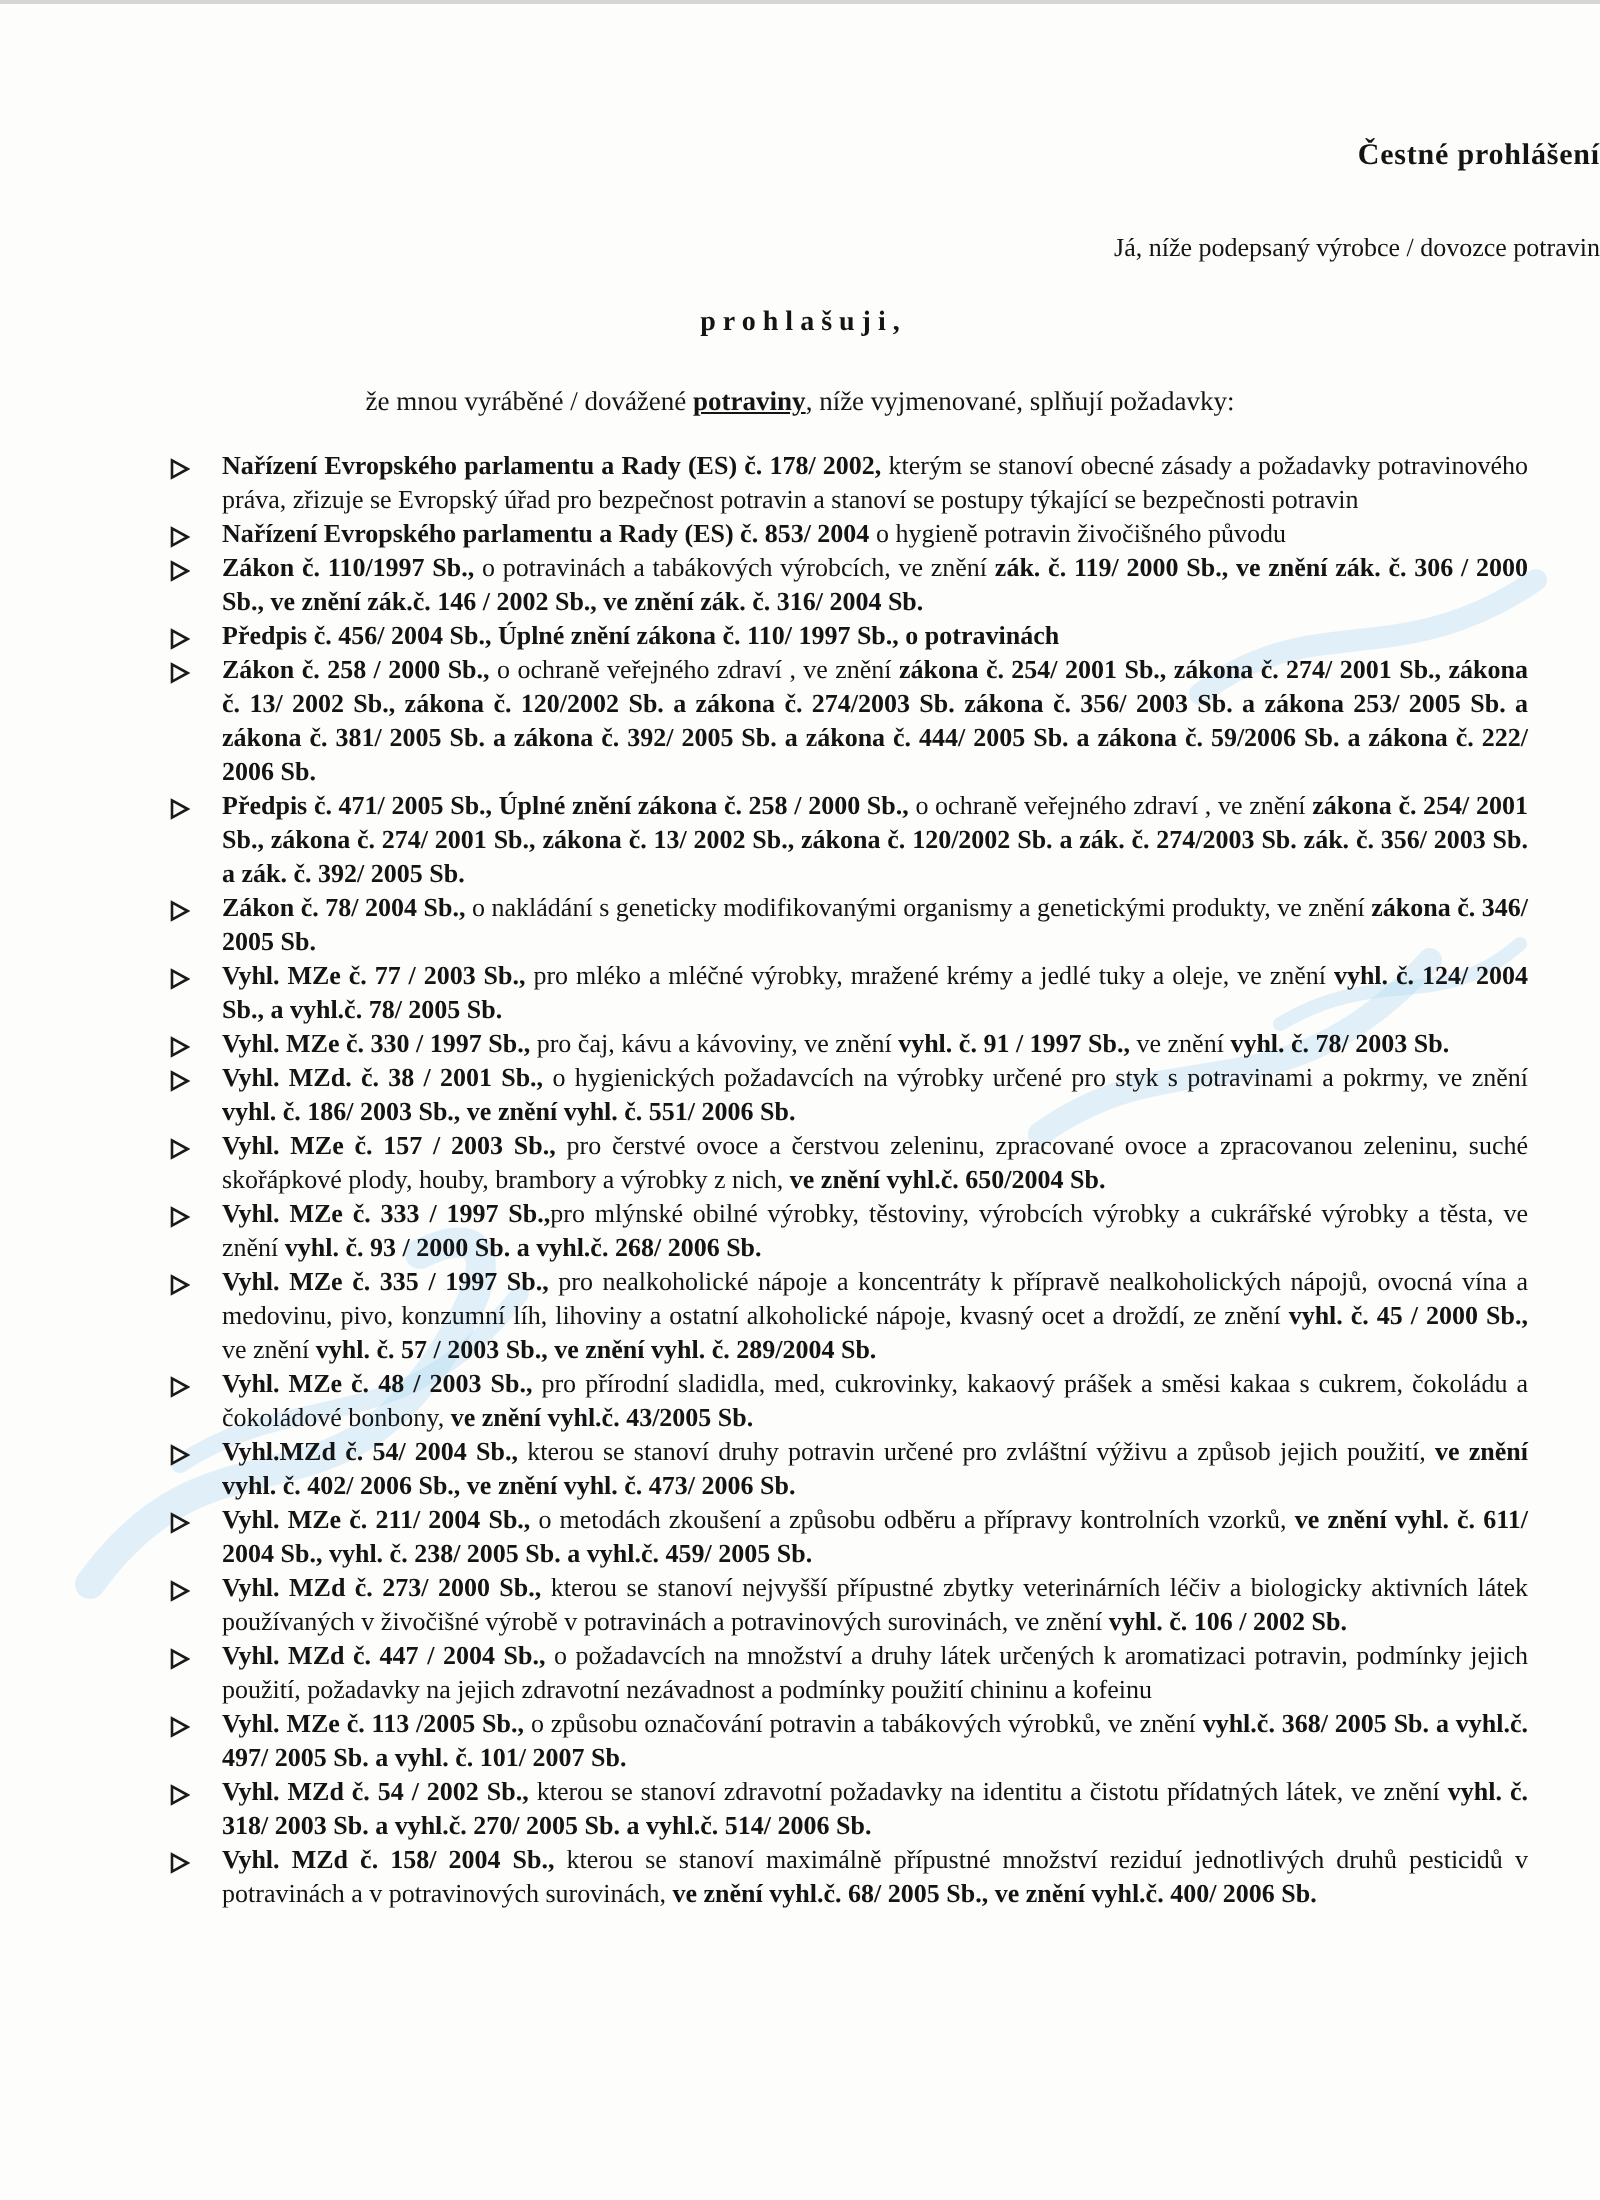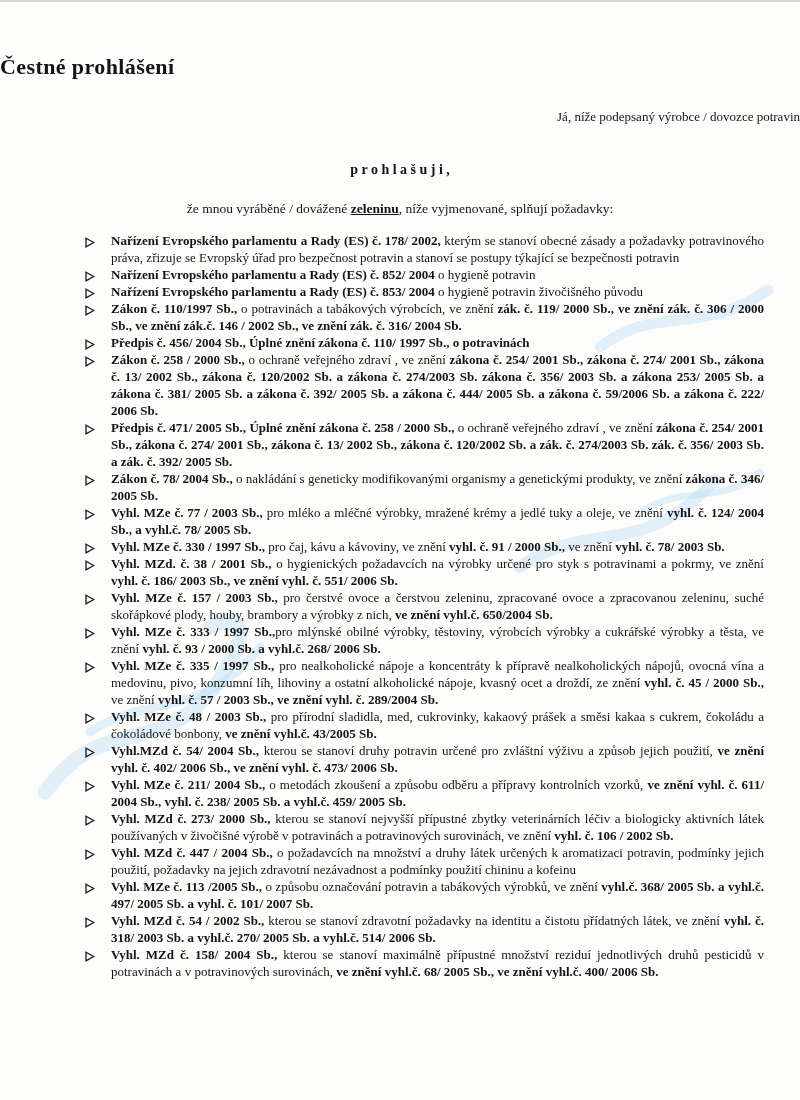--- a/index.html
+++ b/index.html
@@ -12,36 +12,36 @@
     overflow:hidden;
     border-top:2px solid #d6d6d4;
     box-sizing:border-box;
   }
   .watermark {
     position:absolute; inset:0; z-index:0;
     pointer-events:none;
   }
   .content { position:relative; z-index:1; }
   .title {
-    text-align:left;
+    text-align:right;
     font-weight:bold;
-    font-size:22px;
-    padding-top:52px;
+    font-size:15px;
+    padding-top:68px;
     letter-spacing:0.4px;
   }
   .intro1 {
     text-align:right;
     font-size:13px;
     margin-top:29px;
   }
   .declare {
     text-align:center;
     font-weight:bold;
     font-size:14px;
-    margin-top:37px;
+    margin-top:22px;
   }
   .intro2 {
     text-align:center;
     font-size:13.5px;
     margin-top:23px;
   }
   .list {
     margin-top:15px;
     padding:0 36px 0 85px;
   }
@@ -73,29 +73,26 @@
     </g>
   </svg>
 
   <div class="content">
     <div class="title">Čestné prohlášení</div>
 
     <div class="intro1">Já, níže podepsaný výrobce / dovozce potravin</div>
 
     <div class="declare">p r o h l a š u j i ,</div>
 
-    <div class="intro2"><span>že mnou vyráběné / dovážené </span><span class="b u">zeleninu</span><span>,  níže vyjmenované, splňují požadavky:</span></div>
+    <div class="intro2"><span>že mnou vyráběné / dovážené </span><span class="b u">potraviny</span><span>,  níže vyjmenované, splňují požadavky:</span></div>
 
     <div class="list">
         <div class="item"><span class="bullet"><svg width="10" height="11" viewBox="0 0 10 11">
               <path d="M1 1.2 L8.8 5.5 L1 9.8 Z" fill="#fbfbfa" stroke="#1a1a1a" stroke-width="1.3"></path>
             </svg></span><span class="item-text"><span class="b">Nařízení Evropského parlamentu a Rady (ES) č. 178/ 2002,</span><span> kterým se stanoví obecné zásady a požadavky potravinového práva, zřizuje se Evropský úřad pro bezpečnost potravin a stanoví se postupy týkající se bezpečnosti potravin</span></span></div>
-        <div class="item"><span class="bullet"><svg width="10" height="11" viewBox="0 0 10 11">
-              <path d="M1 1.2 L8.8 5.5 L1 9.8 Z" fill="#fbfbfa" stroke="#1a1a1a" stroke-width="1.3"></path>
-            </svg></span><span class="item-text"><span class="b">Nařízení Evropského parlamentu a Rady (ES) č. 852/ 2004</span><span> o hygieně potravin</span></span></div>
         <div class="item"><span class="bullet"><svg width="10" height="11" viewBox="0 0 10 11">
               <path d="M1 1.2 L8.8 5.5 L1 9.8 Z" fill="#fbfbfa" stroke="#1a1a1a" stroke-width="1.3"></path>
             </svg></span><span class="item-text"><span class="b">Nařízení Evropského parlamentu a Rady (ES) č. 853/ 2004</span><span> o hygieně potravin živočišného původu</span></span></div>
         <div class="item"><span class="bullet"><svg width="10" height="11" viewBox="0 0 10 11">
               <path d="M1 1.2 L8.8 5.5 L1 9.8 Z" fill="#fbfbfa" stroke="#1a1a1a" stroke-width="1.3"></path>
             </svg></span><span class="item-text"><span class="b">Zákon č. 110/1997 Sb.,</span><span> o potravinách a tabákových výrobcích, ve znění </span><span class="b">zák. č. 119/ 2000 Sb., ve znění zák. č. 306 / 2000 Sb., ve znění zák.č. 146 / 2002 Sb., ve znění zák. č. 316/ 2004 Sb.</span></span></div>
         <div class="item"><span class="bullet"><svg width="10" height="11" viewBox="0 0 10 11">
               <path d="M1 1.2 L8.8 5.5 L1 9.8 Z" fill="#fbfbfa" stroke="#1a1a1a" stroke-width="1.3"></path>
             </svg></span><span class="item-text"><span class="b">Předpis č. 456/ 2004 Sb., Úplné znění zákona č. 110/ 1997 Sb., o potravinách</span></span></div>
         <div class="item"><span class="bullet"><svg width="10" height="11" viewBox="0 0 10 11">
@@ -105,21 +102,21 @@
               <path d="M1 1.2 L8.8 5.5 L1 9.8 Z" fill="#fbfbfa" stroke="#1a1a1a" stroke-width="1.3"></path>
             </svg></span><span class="item-text"><span class="b">Předpis č. 471/ 2005 Sb., Úplné znění zákona č. 258 / 2000 Sb.,</span><span> o ochraně veřejného zdraví , ve znění </span><span class="b">zákona č. 254/ 2001 Sb., zákona č. 274/ 2001 Sb., zákona č. 13/ 2002 Sb., zákona č. 120/2002 Sb. a zák. č. 274/2003 Sb. zák. č. 356/ 2003 Sb. a zák. č. 392/ 2005 Sb.</span></span></div>
         <div class="item"><span class="bullet"><svg width="10" height="11" viewBox="0 0 10 11">
               <path d="M1 1.2 L8.8 5.5 L1 9.8 Z" fill="#fbfbfa" stroke="#1a1a1a" stroke-width="1.3"></path>
             </svg></span><span class="item-text"><span class="b">Zákon č. 78/ 2004 Sb.,</span><span> o nakládání s geneticky modifikovanými organismy a genetickými produkty, ve znění </span><span class="b">zákona č. 346/ 2005 Sb.</span></span></div>
         <div class="item"><span class="bullet"><svg width="10" height="11" viewBox="0 0 10 11">
               <path d="M1 1.2 L8.8 5.5 L1 9.8 Z" fill="#fbfbfa" stroke="#1a1a1a" stroke-width="1.3"></path>
             </svg></span><span class="item-text"><span class="b">Vyhl. MZe č. 77 / 2003 Sb.,</span><span> pro mléko a mléčné výrobky, mražené krémy a jedlé tuky a oleje, ve znění </span><span class="b">vyhl. č. 124/ 2004 Sb., a vyhl.č. 78/ 2005 Sb.</span></span></div>
         <div class="item"><span class="bullet"><svg width="10" height="11" viewBox="0 0 10 11">
               <path d="M1 1.2 L8.8 5.5 L1 9.8 Z" fill="#fbfbfa" stroke="#1a1a1a" stroke-width="1.3"></path>
-            </svg></span><span class="item-text"><span class="b">Vyhl. MZe č. 330 / 1997 Sb.,</span><span> pro čaj, kávu a kávoviny, ve znění </span><span class="b">vyhl. č. 91 / 2000 Sb.,</span><span> ve znění </span><span class="b">vyhl. č. 78/ 2003 Sb.</span></span></div>
+            </svg></span><span class="item-text"><span class="b">Vyhl. MZe č. 330 / 1997 Sb.,</span><span> pro čaj, kávu a kávoviny, ve znění </span><span class="b">vyhl. č. 91 / 1997 Sb.,</span><span> ve znění </span><span class="b">vyhl. č. 78/ 2003 Sb.</span></span></div>
         <div class="item"><span class="bullet"><svg width="10" height="11" viewBox="0 0 10 11">
               <path d="M1 1.2 L8.8 5.5 L1 9.8 Z" fill="#fbfbfa" stroke="#1a1a1a" stroke-width="1.3"></path>
             </svg></span><span class="item-text"><span class="b">Vyhl. MZd. č. 38 / 2001 Sb.,</span><span> o hygienických požadavcích na výrobky určené pro styk s potravinami a pokrmy, ve znění </span><span class="b">vyhl. č. 186/ 2003 Sb., ve znění vyhl. č. 551/ 2006 Sb.</span></span></div>
         <div class="item"><span class="bullet"><svg width="10" height="11" viewBox="0 0 10 11">
               <path d="M1 1.2 L8.8 5.5 L1 9.8 Z" fill="#fbfbfa" stroke="#1a1a1a" stroke-width="1.3"></path>
             </svg></span><span class="item-text"><span class="b">Vyhl. MZe č. 157 / 2003 Sb.,</span><span> pro čerstvé ovoce a čerstvou zeleninu, zpracované ovoce a zpracovanou zeleninu, suché skořápkové plody, houby, brambory a výrobky z nich, </span><span class="b">ve znění vyhl.č. 650/2004 Sb.</span></span></div>
         <div class="item"><span class="bullet"><svg width="10" height="11" viewBox="0 0 10 11">
               <path d="M1 1.2 L8.8 5.5 L1 9.8 Z" fill="#fbfbfa" stroke="#1a1a1a" stroke-width="1.3"></path>
             </svg></span><span class="item-text"><span class="b">Vyhl. MZe č. 333 / 1997 Sb.,</span><span>pro mlýnské obilné výrobky, těstoviny, výrobcích výrobky a cukrářské výrobky a těsta, ve znění </span><span class="b">vyhl. č. 93 / 2000 Sb. a vyhl.č. 268/ 2006 Sb.</span></span></div>
         <div class="item"><span class="bullet"><svg width="10" height="11" viewBox="0 0 10 11">

